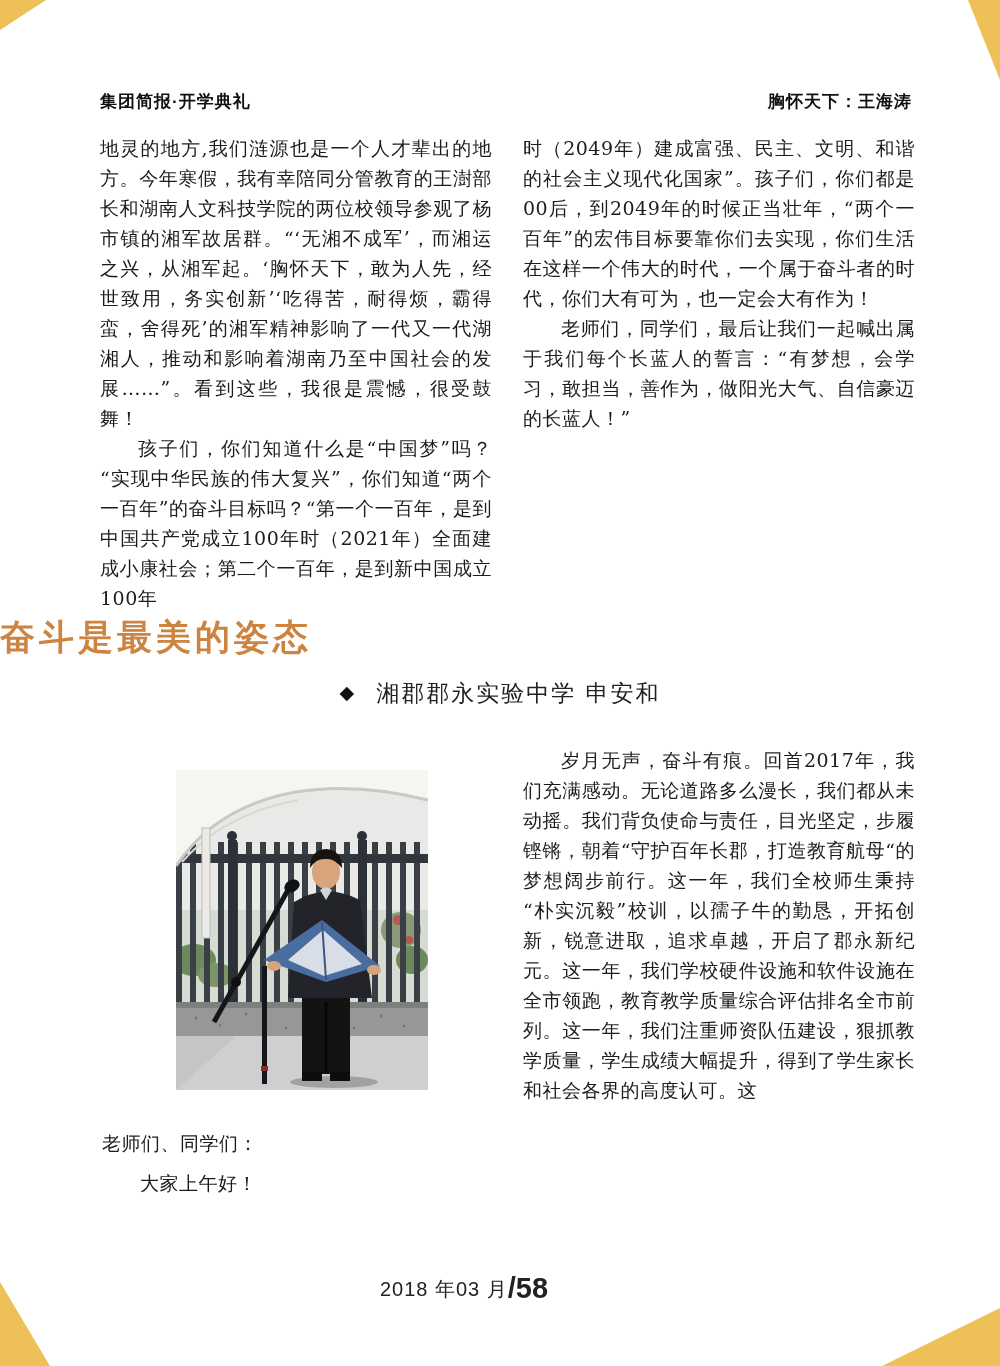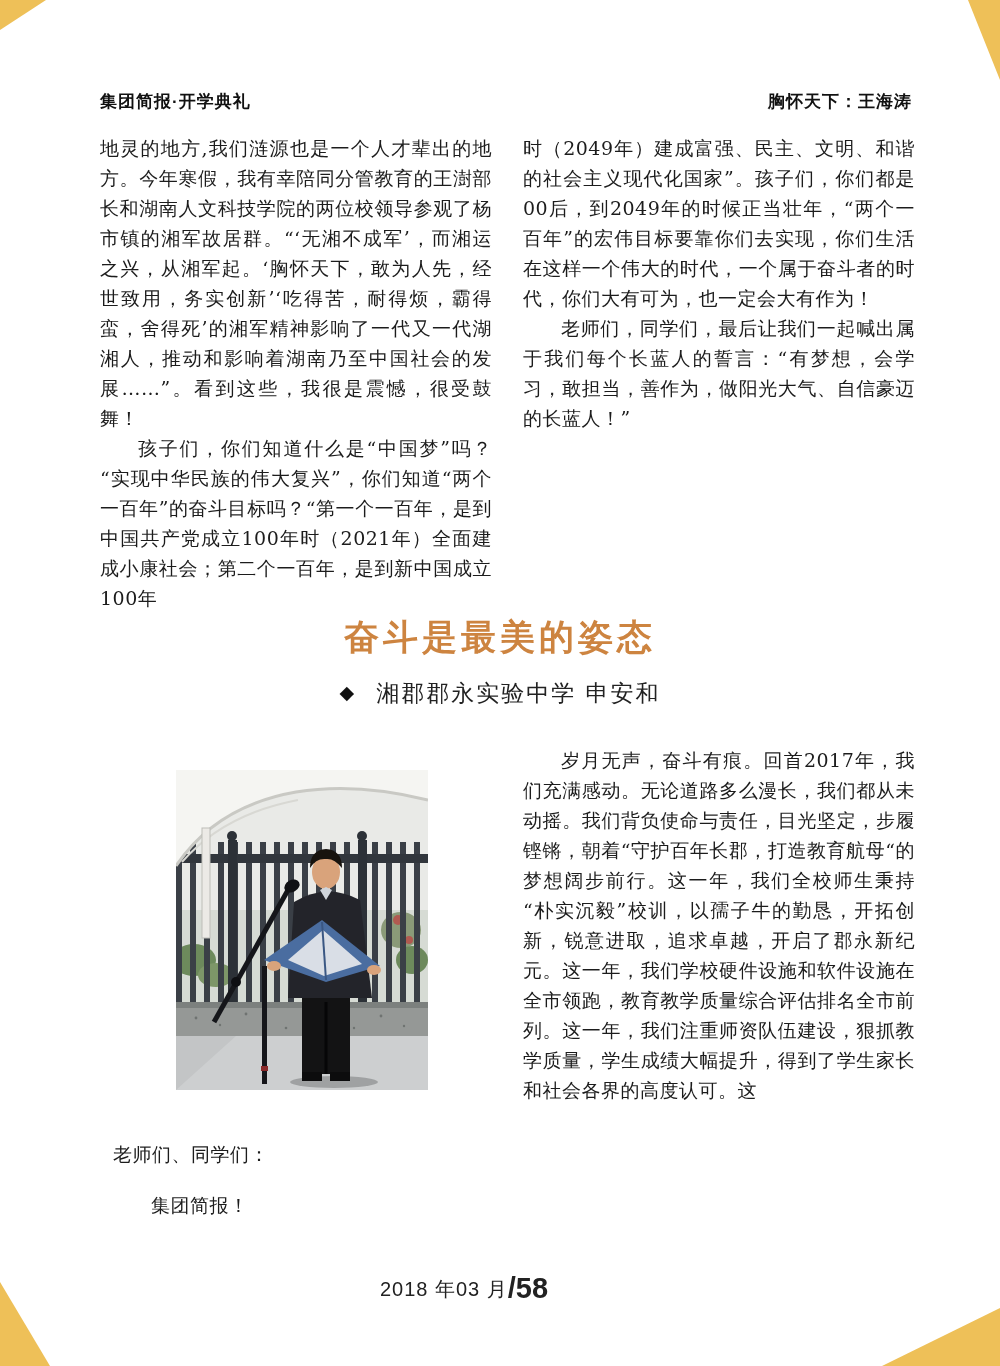--- a/index.html
+++ b/index.html
@@ -20,33 +20,33 @@
   .hdr.left{left:100px;}
   .hdr.right{right:88px;}
 
   .col{position:absolute;width:392px;font-size:19px;line-height:30px;
        text-align:justify;letter-spacing:0.5px;}
   .col p{margin:0;text-align:justify;}
   .col p.indent{text-indent:2em;}
   #sec1-left{left:100px;top:133px;}
   #sec1-right{left:523px;top:133px;}
 
-  .art-title{position:absolute;left:0;top:614px;width:1000px;text-align:center;
+  .art-title{position:absolute;left:0;top:614px;width:1000px;
        font-size:35px;font-weight:bold;letter-spacing:4px;color:#cd8440;}
   .byline{position:absolute;left:0;top:678px;width:1000px;text-align:center;
        font-size:23px;color:#222;letter-spacing:2px;}
   .byline .marker{font-size:19px;margin-right:20px;position:relative;top:-2px;color:#111;}
 
   .photo{position:absolute;left:176px;top:770px;width:252px;height:320px;overflow:hidden;}
 
   #speech-right{left:523px;top:745px;}
 
   .speech-open{position:absolute;left:100px;top:1122px;width:420px;
        font-size:19px;line-height:38px;letter-spacing:0.5px;}
-  .speech-open p{margin:13px;}
+  .speech-open p{margin:2px;}
   .speech-open p.indent{text-indent:2em;}
 
   .footer{position:absolute;left:0;top:1272px;width:928px;text-align:center;
        font-family:"Liberation Sans", sans-serif;font-size:20px;color:#222;letter-spacing:1px;}
   .footer .pagenum{font-size:29px;font-weight:bold;letter-spacing:0;vertical-align:-2px;}
 </style>
 </head>
 <body>
 
 <div class="canvas">
@@ -160,20 +160,20 @@
       </g>
     </svg>
   </div>
 
   <div class="col" id="speech-right">
     <p class="indent">岁月无声，奋斗有痕。回首2017年，我们充满感动。无论道路多么漫长，我们都从未动摇。我们背负使命与责任，目光坚定，步履铿锵，朝着“守护百年长郡，打造教育航母“的梦想阔步前行。这一年，我们全校师生秉持“朴实沉毅”校训，以孺子牛的勤恳，开拓创新，锐意进取，追求卓越，开启了郡永新纪元。这一年，我们学校硬件设施和软件设施在全市领跑，教育教学质量综合评估排名全市前列。这一年，我们注重师资队伍建设，狠抓教学质量，学生成绩大幅提升，得到了学生家长和社会各界的高度认可。这</p>
   </div>
 
   <div class="speech-open">
     <p>老师们、同学们：</p>
-    <p class="indent">集团简报！</p>
+    <p class="indent">大家上午好！</p>
   </div>
 
   <div class="footer">
     <span>2018 年03 月</span><span class="pagenum">/58</span>
   </div>
 
 </div>
 
 </body></html>

